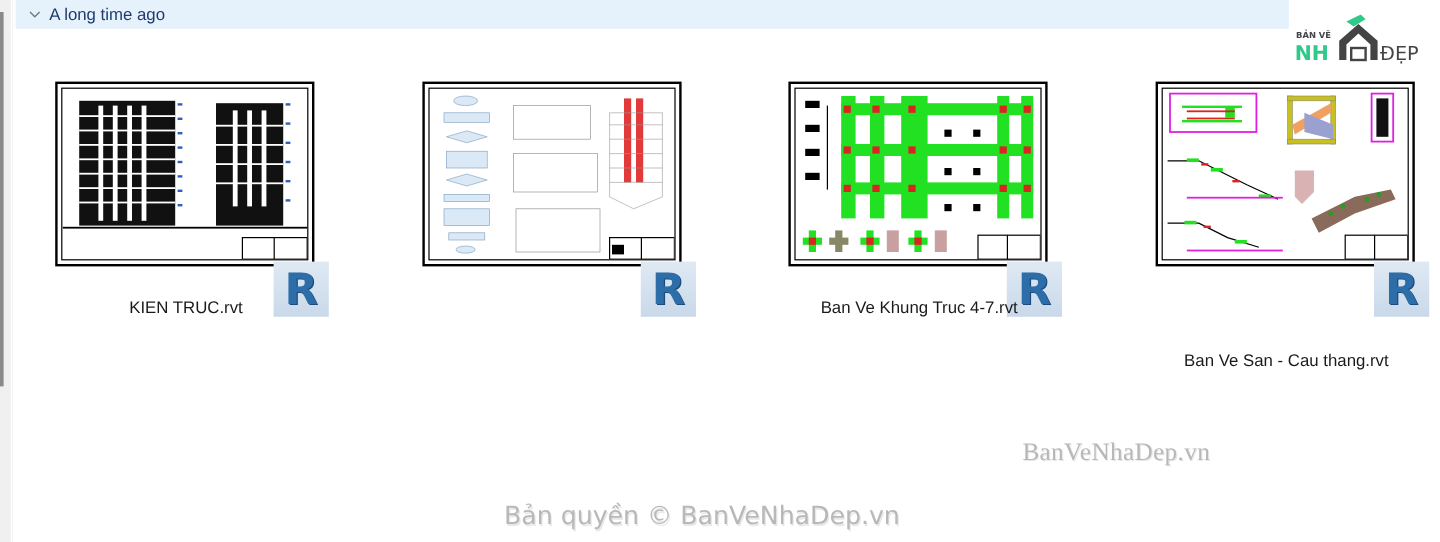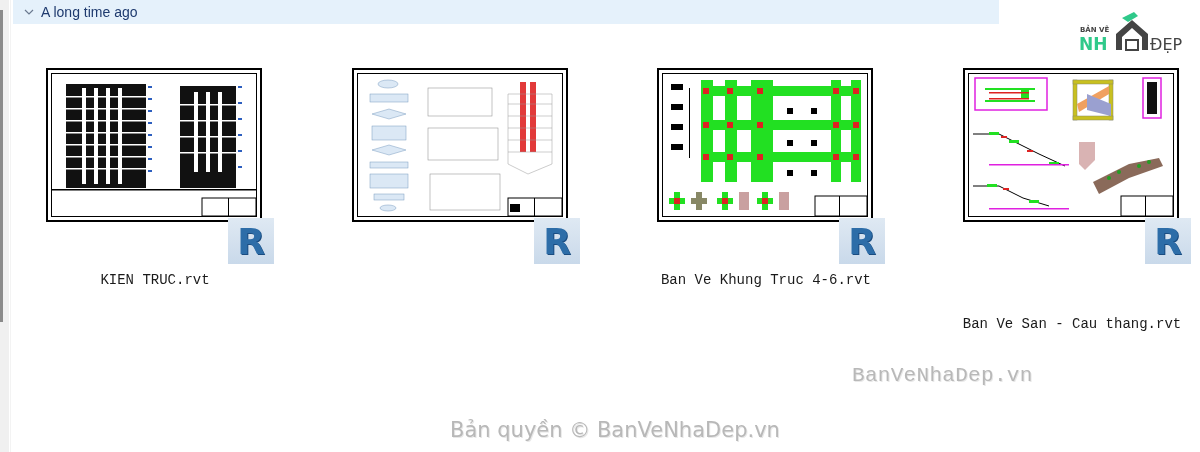--- a/index.html
+++ b/index.html
@@ -5,21 +5,21 @@
   html, body { margin:0; padding:0; }
   body {
     width:1200px; height:452px; position:relative; overflow:hidden;
     background:#ffffff; font-family:"Liberation Sans", "DejaVu Sans", sans-serif;
   }
   .left-strip { position:absolute; left:0; top:0; width:9px; height:452px; background:#f0f0f0; }
   .left-scroll-thumb { position:absolute; left:0; top:10px; width:3px; height:312px; background:#8a8a8a; }
   .left-divider { position:absolute; left:10px; top:0; width:1px; height:452px; background:#f3f3f3; }
 
   .group-header {
-    position:absolute; left:13px; top:0; width:986px; height:24px;
+    position:absolute; left:13px; top:0; width:1061px; height:24px;
     background:#e5f1fb; display:flex; align-items:center;
   }
   .group-header .chev { width:12px; height:12px; margin-left:10px; margin-right:6px; }
   .group-header .label { font-size:14px; color:#1e3a6e; }
 
   .logo { position:absolute; left:1076px; top:12px; width:116px; height:50px; }
 
   .tile { position:absolute; top:68px; width:240px; height:220px; }
   .thumb {
     position:absolute; left:0; top:0; width:216px; height:154px;
@@ -32,31 +32,31 @@
   .revit-badge {
     position:absolute; width:46px; height:46px;
     background:linear-gradient(180deg,#dfe9f3,#c9d9ea);
     display:flex; align-items:center; justify-content:center;
   }
   .revit-badge span {
     font-family:"DejaVu Sans", sans-serif; font-weight:bold; font-size:36px;
     color:#2d6da8; text-shadow:1px 1px 0 #1a4c80;
   }
   .file-name {
-    position:absolute; top:204px; width:240px; text-align:center;
-    font-size:14px; color:#1a1a1a; white-space:nowrap;font-family:Liberation Mono, monospace;
+    position:absolute; top:180px; width:240px; text-align:center;
+    font-size:14px; color:#1a1a1a; white-space:nowrap;
   }
 
   .wm1 {
     position:absolute; left:852px; top:364px; font-size:21px; color:#b8b8b8;
-    font-family:Liberation Mono, monospace; letter-spacing:0.3px;
+    font-family:Liberation Serif, serif; letter-spacing:0.3px;
     text-shadow:1px 1px 0 #e8e8e8;
   }
   .wm2 {
-    position:absolute; left:450px; top:418px; font-size:21px; color:#b8b8b8;
+    position:absolute; left:420px; top:418px; font-size:21px; color:#b8b8b8;
     font-family:"DejaVu Sans", sans-serif; text-shadow:1px 1px 0 #e8e8e8;
   }
 </style>
 </head>
 <body>
 
 <div class="left-strip"></div>
 <div class="left-scroll-thumb"></div>
 <div class="left-divider"></div>
 
@@ -239,21 +239,21 @@
           <rect x="116" y="118" width="10" height="18" fill="#c9a0a0"></rect>
           <rect x="152" y="122" width="52" height="20" fill="none" stroke="#000" stroke-width="1"></rect>
           <rect x="176" y="122" width="1" height="20" fill="#000"></rect>
         </g>
       </svg>
     </div>
   </div>
   <div class="revit-badge" style="left:182px; top:150px;">
       <span>R</span>
     </div>
-  <div class="file-name" style="left:-11px;">Ban Ve Khung Truc 4-6.rvt</div>
+  <div class="file-name" style="left:-11px;">Ban Ve Khung Truc 4-7.rvt</div>
 </div>
 
 <div class="tile" style="left:963px;">
   <div class="thumb">
     <div class="thumb-inner">
       <svg width="206" height="144" viewBox="0 0 206 144">
         <rect x="6" y="4" width="72" height="32" fill="none" stroke="#e020e0" stroke-width="1.5"></rect>
         <g fill="#22e022">
             <rect x="16" y="14" width="50" height="2"></rect>
             <rect x="16" y="26" width="50" height="2"></rect>

